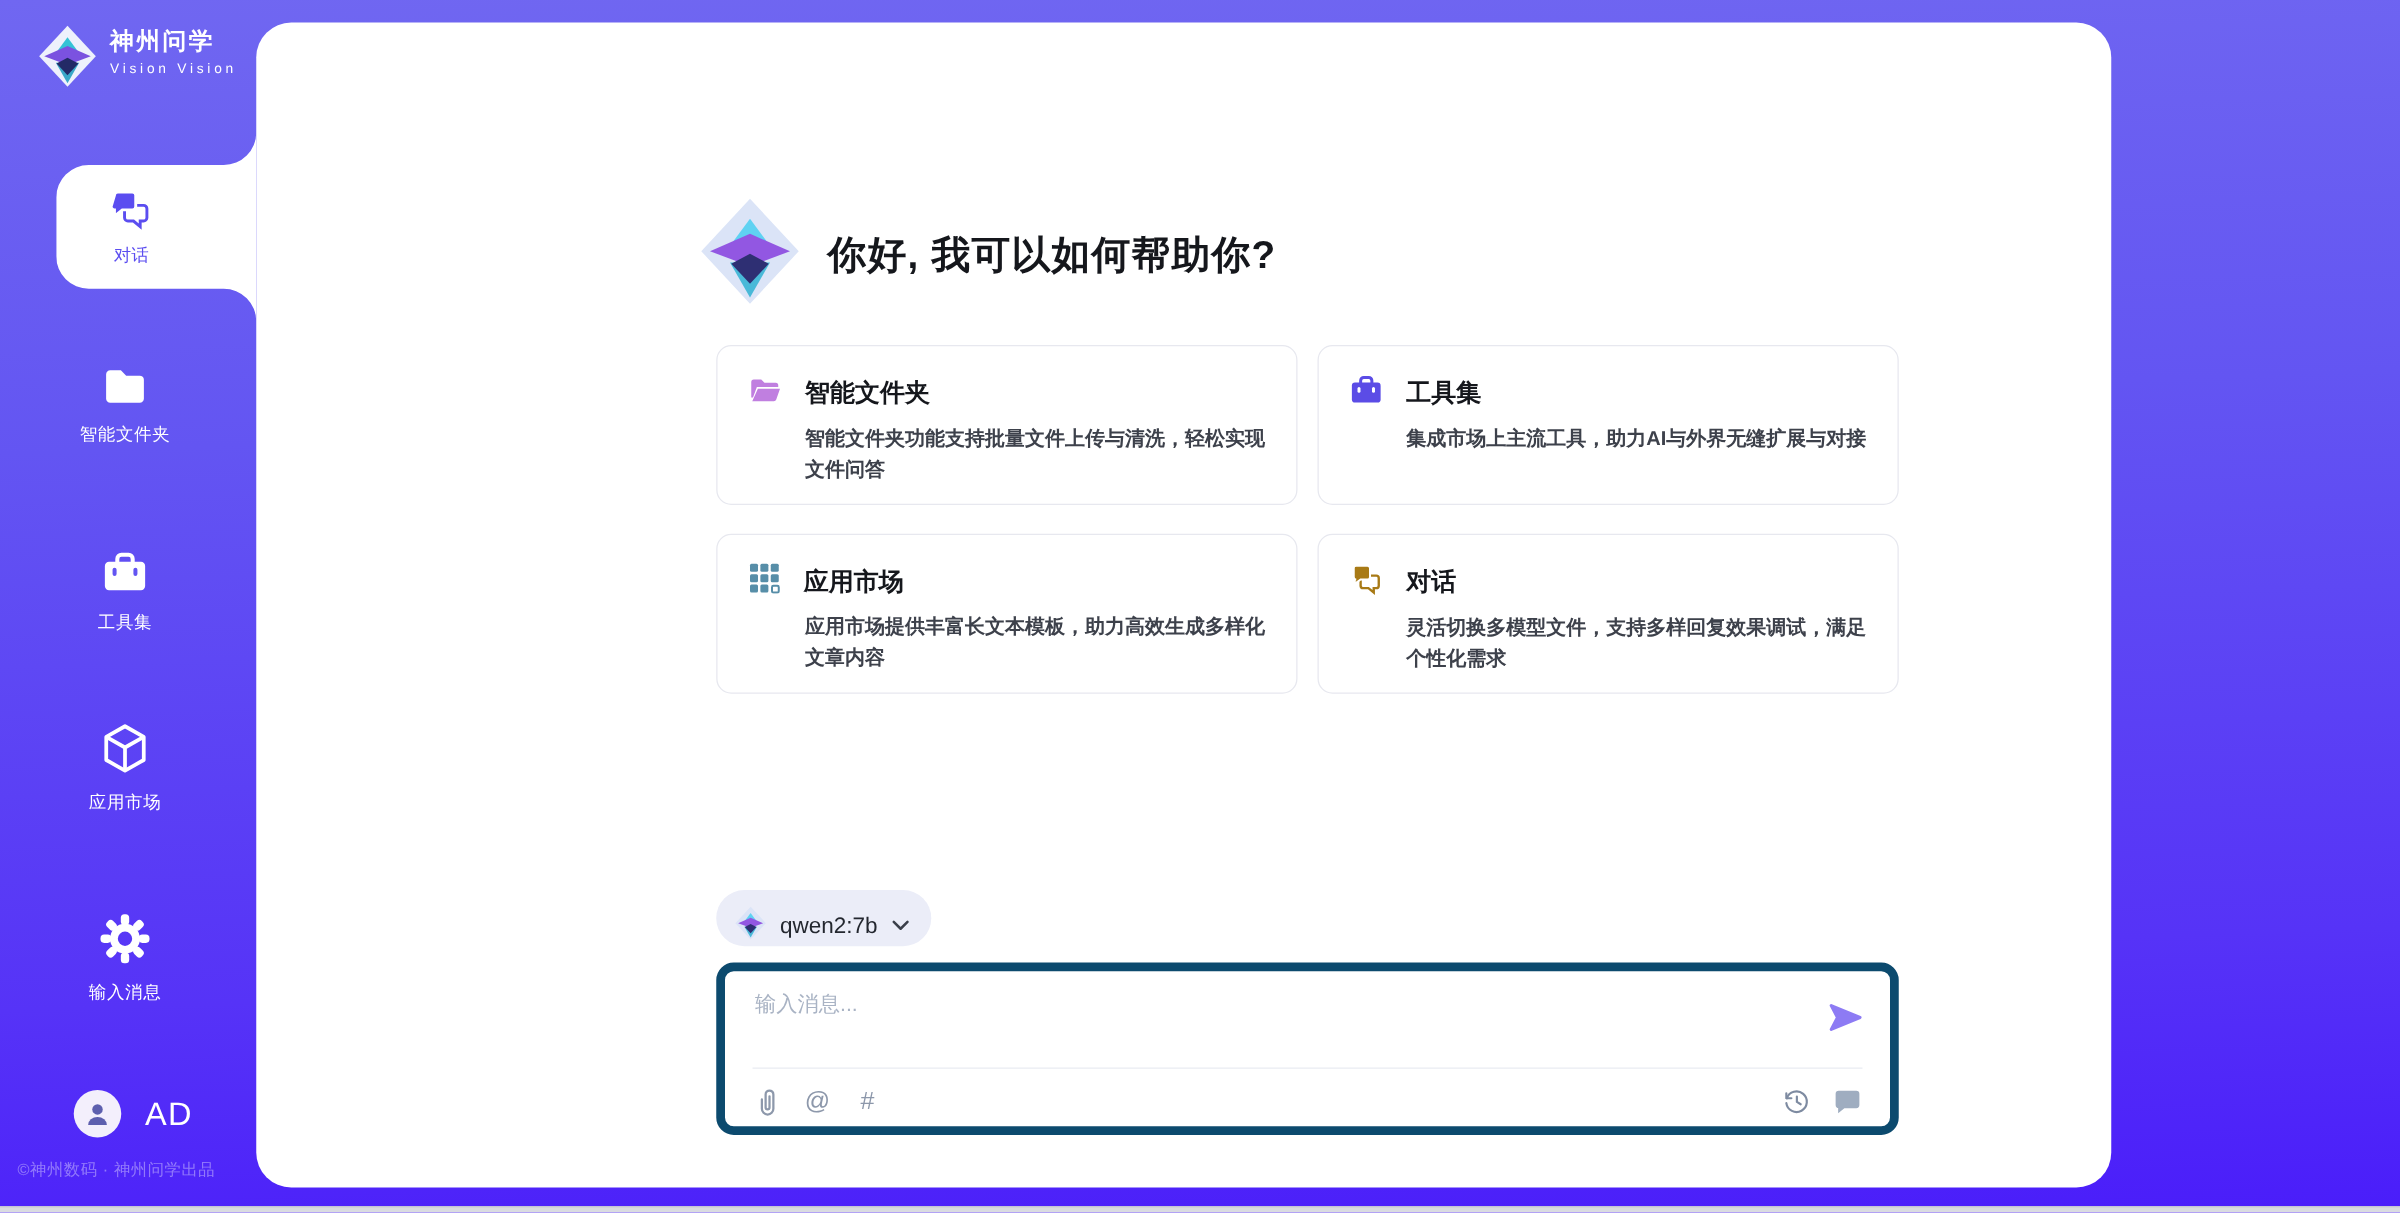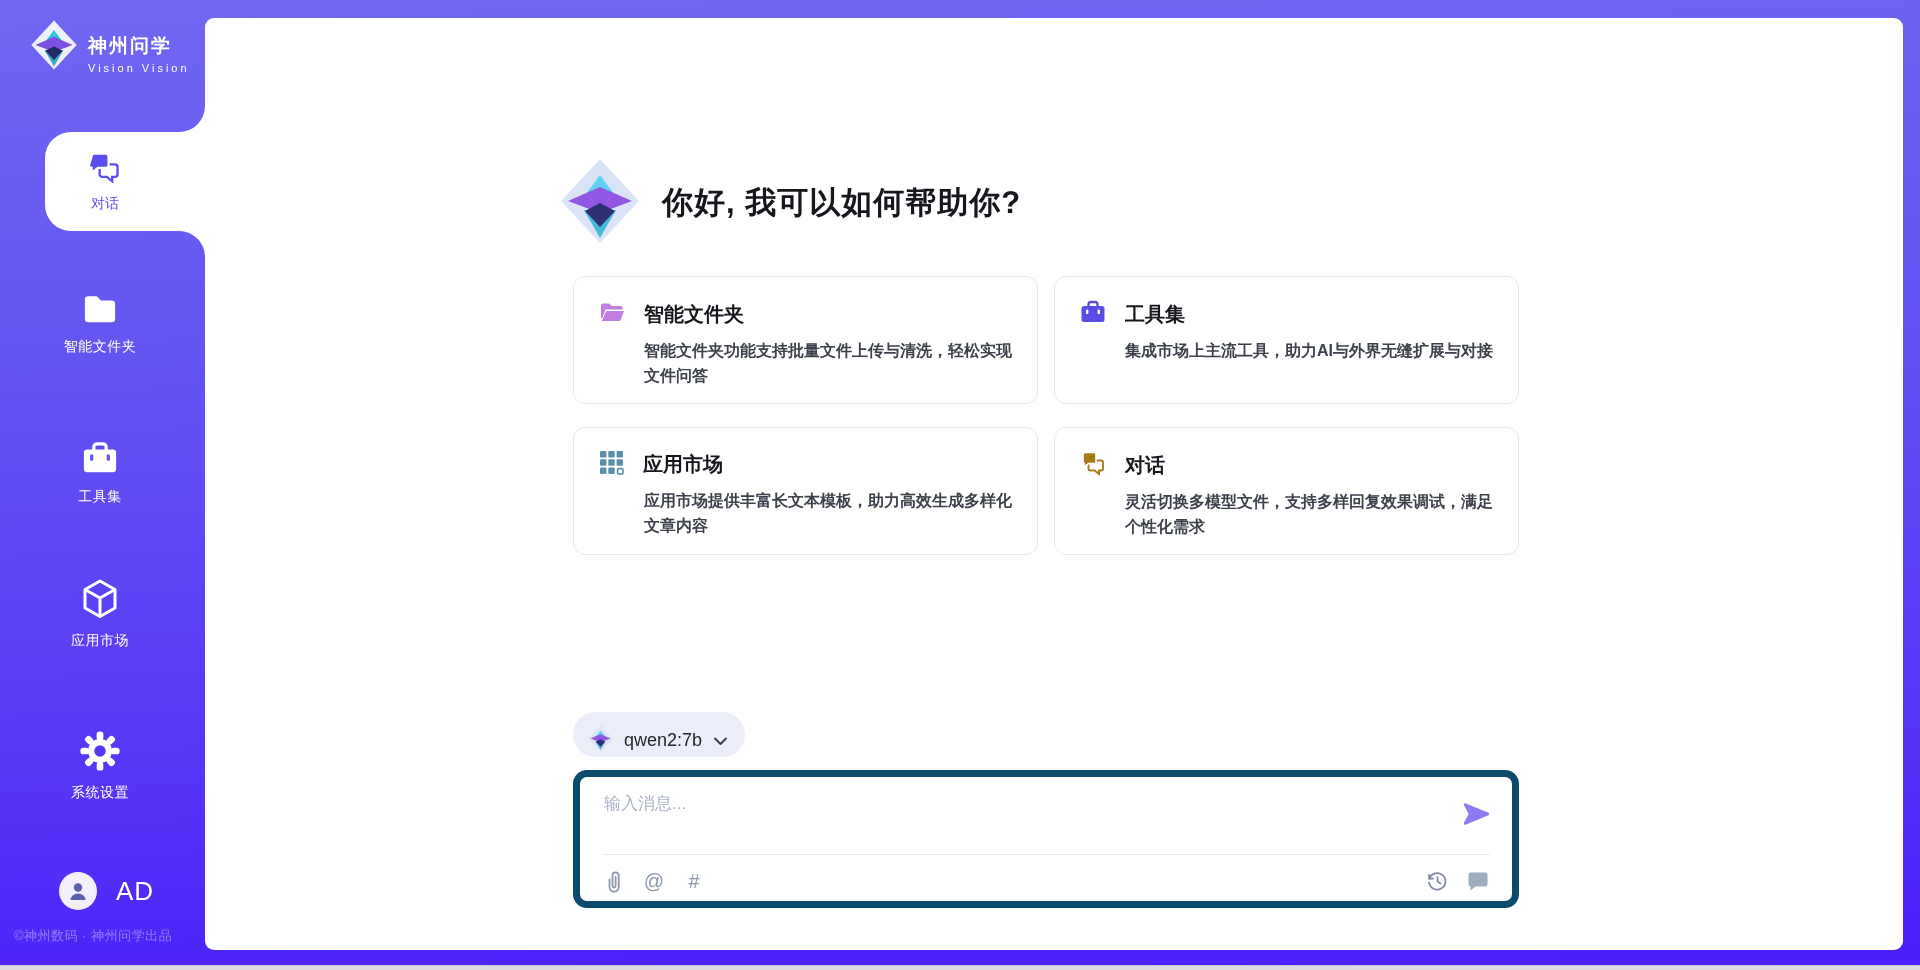--- a/index.html
+++ b/index.html
@@ -5,28 +5,28 @@
   * { margin:0; padding:0; box-sizing:border-box; }
   html,body { width:1920px; height:970px; overflow:hidden; }
   body {
     font-family: "Liberation Sans", "DejaVu Sans", sans-serif;
     background: linear-gradient(178deg, #7067f1 0%, #6355f2 35%, #5633f7 78%, #4a1dfa 100%);
     position: relative;
   }
 
   
   .content {
-    position:absolute; left:205px; top:18px; width:1698px; height:932px;
-    background:#ffffff; border-radius:9px;
+    position:absolute; left:205px; top:18px; width:1484px; height:932px;
+    background:#ffffff; border-radius:28px;
   }
 
   
   .sidebar { position:absolute; left:0; top:0; width:205px; height:970px; }
 
-  .brand { position:absolute; left:30px; top:20px; display:flex; align-items:flex-end; gap:10px; }
+  .brand { position:absolute; left:30px; top:20px; display:flex; align-items:flex-start; gap:10px; }
   .brand-text .t1 { color:#fff; font-size:19px; font-weight:700; letter-spacing:2px; }
   .brand-text .t2 { color:#fff; font-size:11px; letter-spacing:3px; margin-top:3px; font-weight:500; }
 
   .tab-shape { position:absolute; left:45px; top:106px; width:160px; height:151px; }
   .tab-active-content {
     position:absolute; left:45px; top:132px; width:120px; height:99px;
     display:flex; flex-direction:column; align-items:center; justify-content:center; gap:7px;
     cursor:pointer;
   }
   .tab-active-content .lbl { color:#5b4df0; font-size:14px; font-weight:500; }
@@ -301,21 +301,21 @@
               <rect x="18.5" y="1.5" width="7" height="9" rx="3" transform="rotate(225 22 22)"></rect>
               <rect x="18.5" y="1.5" width="7" height="9" rx="3" transform="rotate(270 22 22)"></rect>
               <rect x="18.5" y="1.5" width="7" height="9" rx="3" transform="rotate(315 22 22)"></rect>
             </g>
             <circle cx="22" cy="22" r="6" fill="#000"></circle>
           </mask>
         </defs>
         <rect width="44" height="44" fill="#ffffff" mask="url(#gearhole)"></rect>
       </svg>
     </span>
-    <span class="lbl">系统设置</span>
+    <span class="lbl">输入消息</span>
   </div>
 
   <div class="user-row">
     <span class="avatar">
       <svg width="24" height="24" viewBox="0 0 24 24" fill="#5d5fae">
         <circle cx="12" cy="8.5" r="4.2"></circle>
         <path d="M4.5 21 a7.5 6.5 0 0 1 15 0 z"></path>
       </svg>
     </span>
     <span class="lbl">AD</span>

